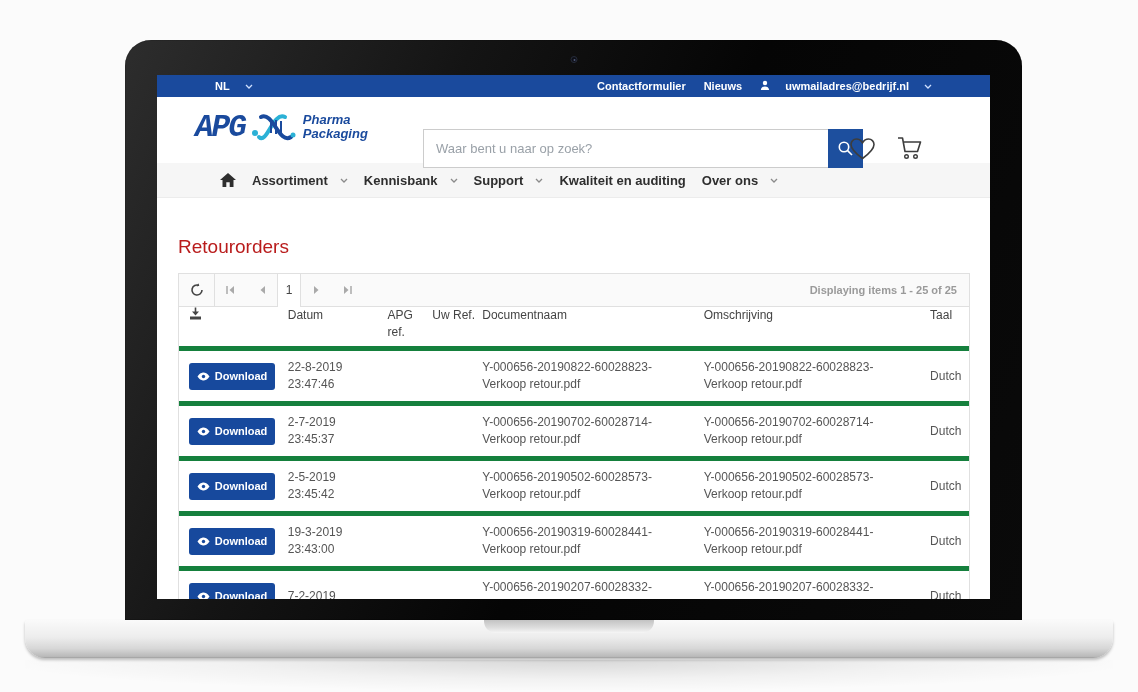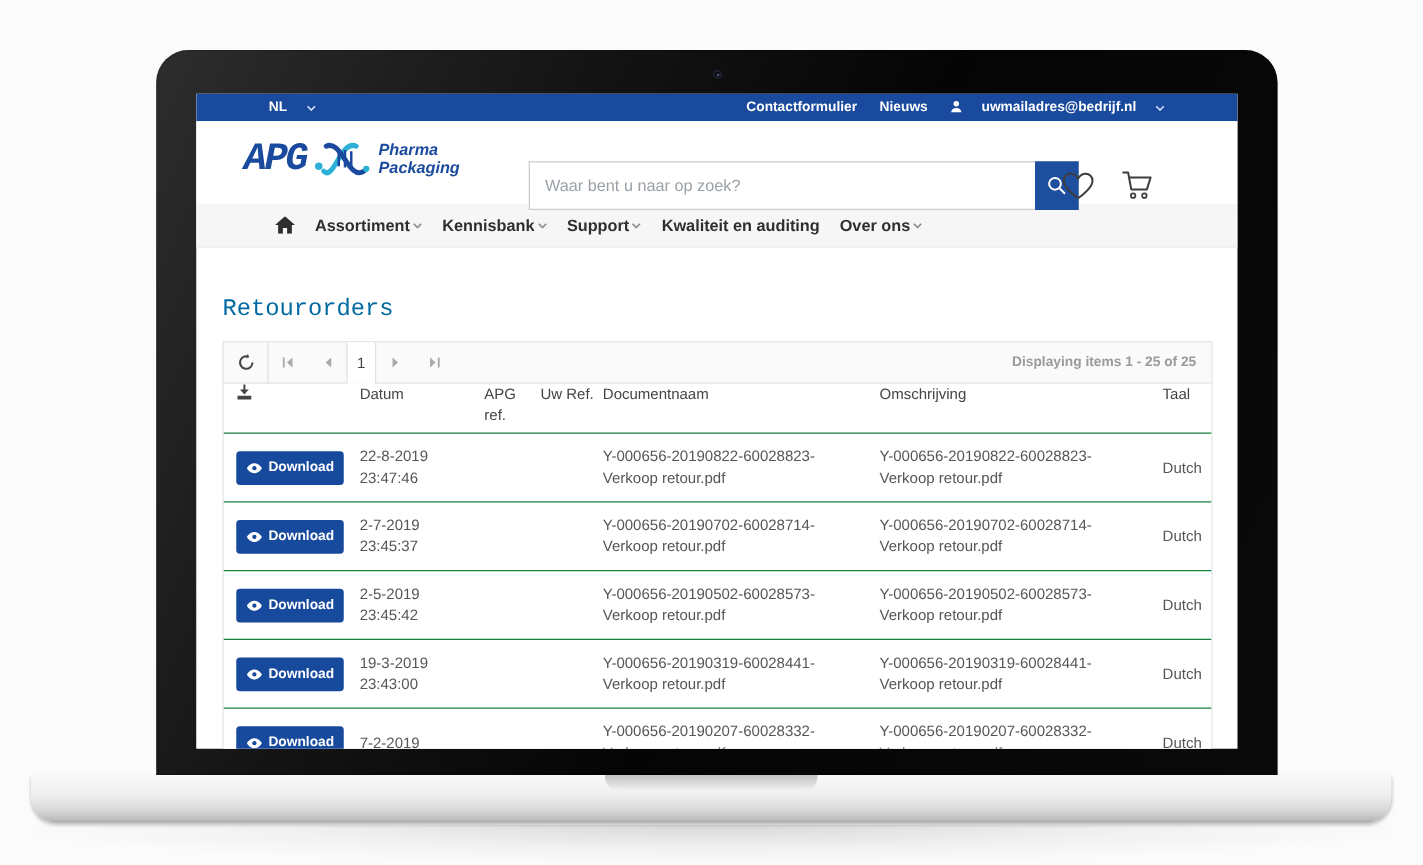--- a/index.html
+++ b/index.html
@@ -88,44 +88,44 @@
   }
   .hdr-icons { position:absolute; left:692px; top:38px; display:flex; gap:20px; align-items:center; }
   .hdr-icon { width:27px; height:27px; cursor:pointer; display:flex; align-items:center; justify-content:center; }
 
   
   .mainnav {
     height:35px; background:#f6f6f6; border-bottom:1px solid #ececec;
     display:flex; align-items:center; gap:16px; padding-left:63px;
     font-size:13px; font-weight:bold; color:#2e2e2e;
   }
-  .nav-item { display:flex; align-items:center; gap:2px; cursor:pointer; }
+  .nav-item { display:flex; align-items:center; gap:12px; cursor:pointer; }
   .home-icon { width:16px; height:14px; cursor:pointer; }
 
   
   .content { padding:38px 21px 0 21px; }
-  .page-title { font-size:19px; font-weight:400; color:#0369a1;font-family:Liberation Mono, monospace; }
+  .page-title { font-size:19px; font-weight:400; color:#b91c1c; }
 
   .grid { margin-top:15px; width:792px; border:1px solid #e0e0e0; font-size:12px; color:#555; }
 
   .pager {
     height:33px; background:#fafafa; border-bottom:1px solid #e0e0e0;
     display:flex; align-items:center;
   }
   .pager-cell { height:33px; display:flex; align-items:center; justify-content:center; cursor:pointer; }
   .pager-refresh { width:36px; border-right:1px solid #e0e0e0; }
   .pager-btn { width:31px; }
   .pager-page {
     width:24px; background:#fff; border-left:1px solid #e0e0e0; border-right:1px solid #e0e0e0;
     color:#444; font-size:12px; cursor:default;
   }
   .pager-status { margin-left:auto; padding-right:12px; color:#9a9a9a; font-size:11px;font-weight:bold; }
 
   .thead { display:flex; height:39px; align-items:flex-start; background:#fff; color:#444; }
-  .trow { display:flex; min-height:55px; align-items:center; border-top:1px solid #15803d; background:#fff; }
+  .trow { display:flex; min-height:55px; align-items:center; border-top:5px solid #15803d; background:#fff; }
   .cell { padding-left:4px; line-height:17px; }
   .c1 { width:105px; padding-left:10px; }
   .c2 { width:100px; }
   .c3 { width:45px; }
   .c4 { width:50px; }
   .c5 { width:222px; padding-right:12px; }
   .c6 { width:225px; padding-right:12px; }
   .c7 { width:45px; padding-left:6px; }
 
   .dl-btn {

